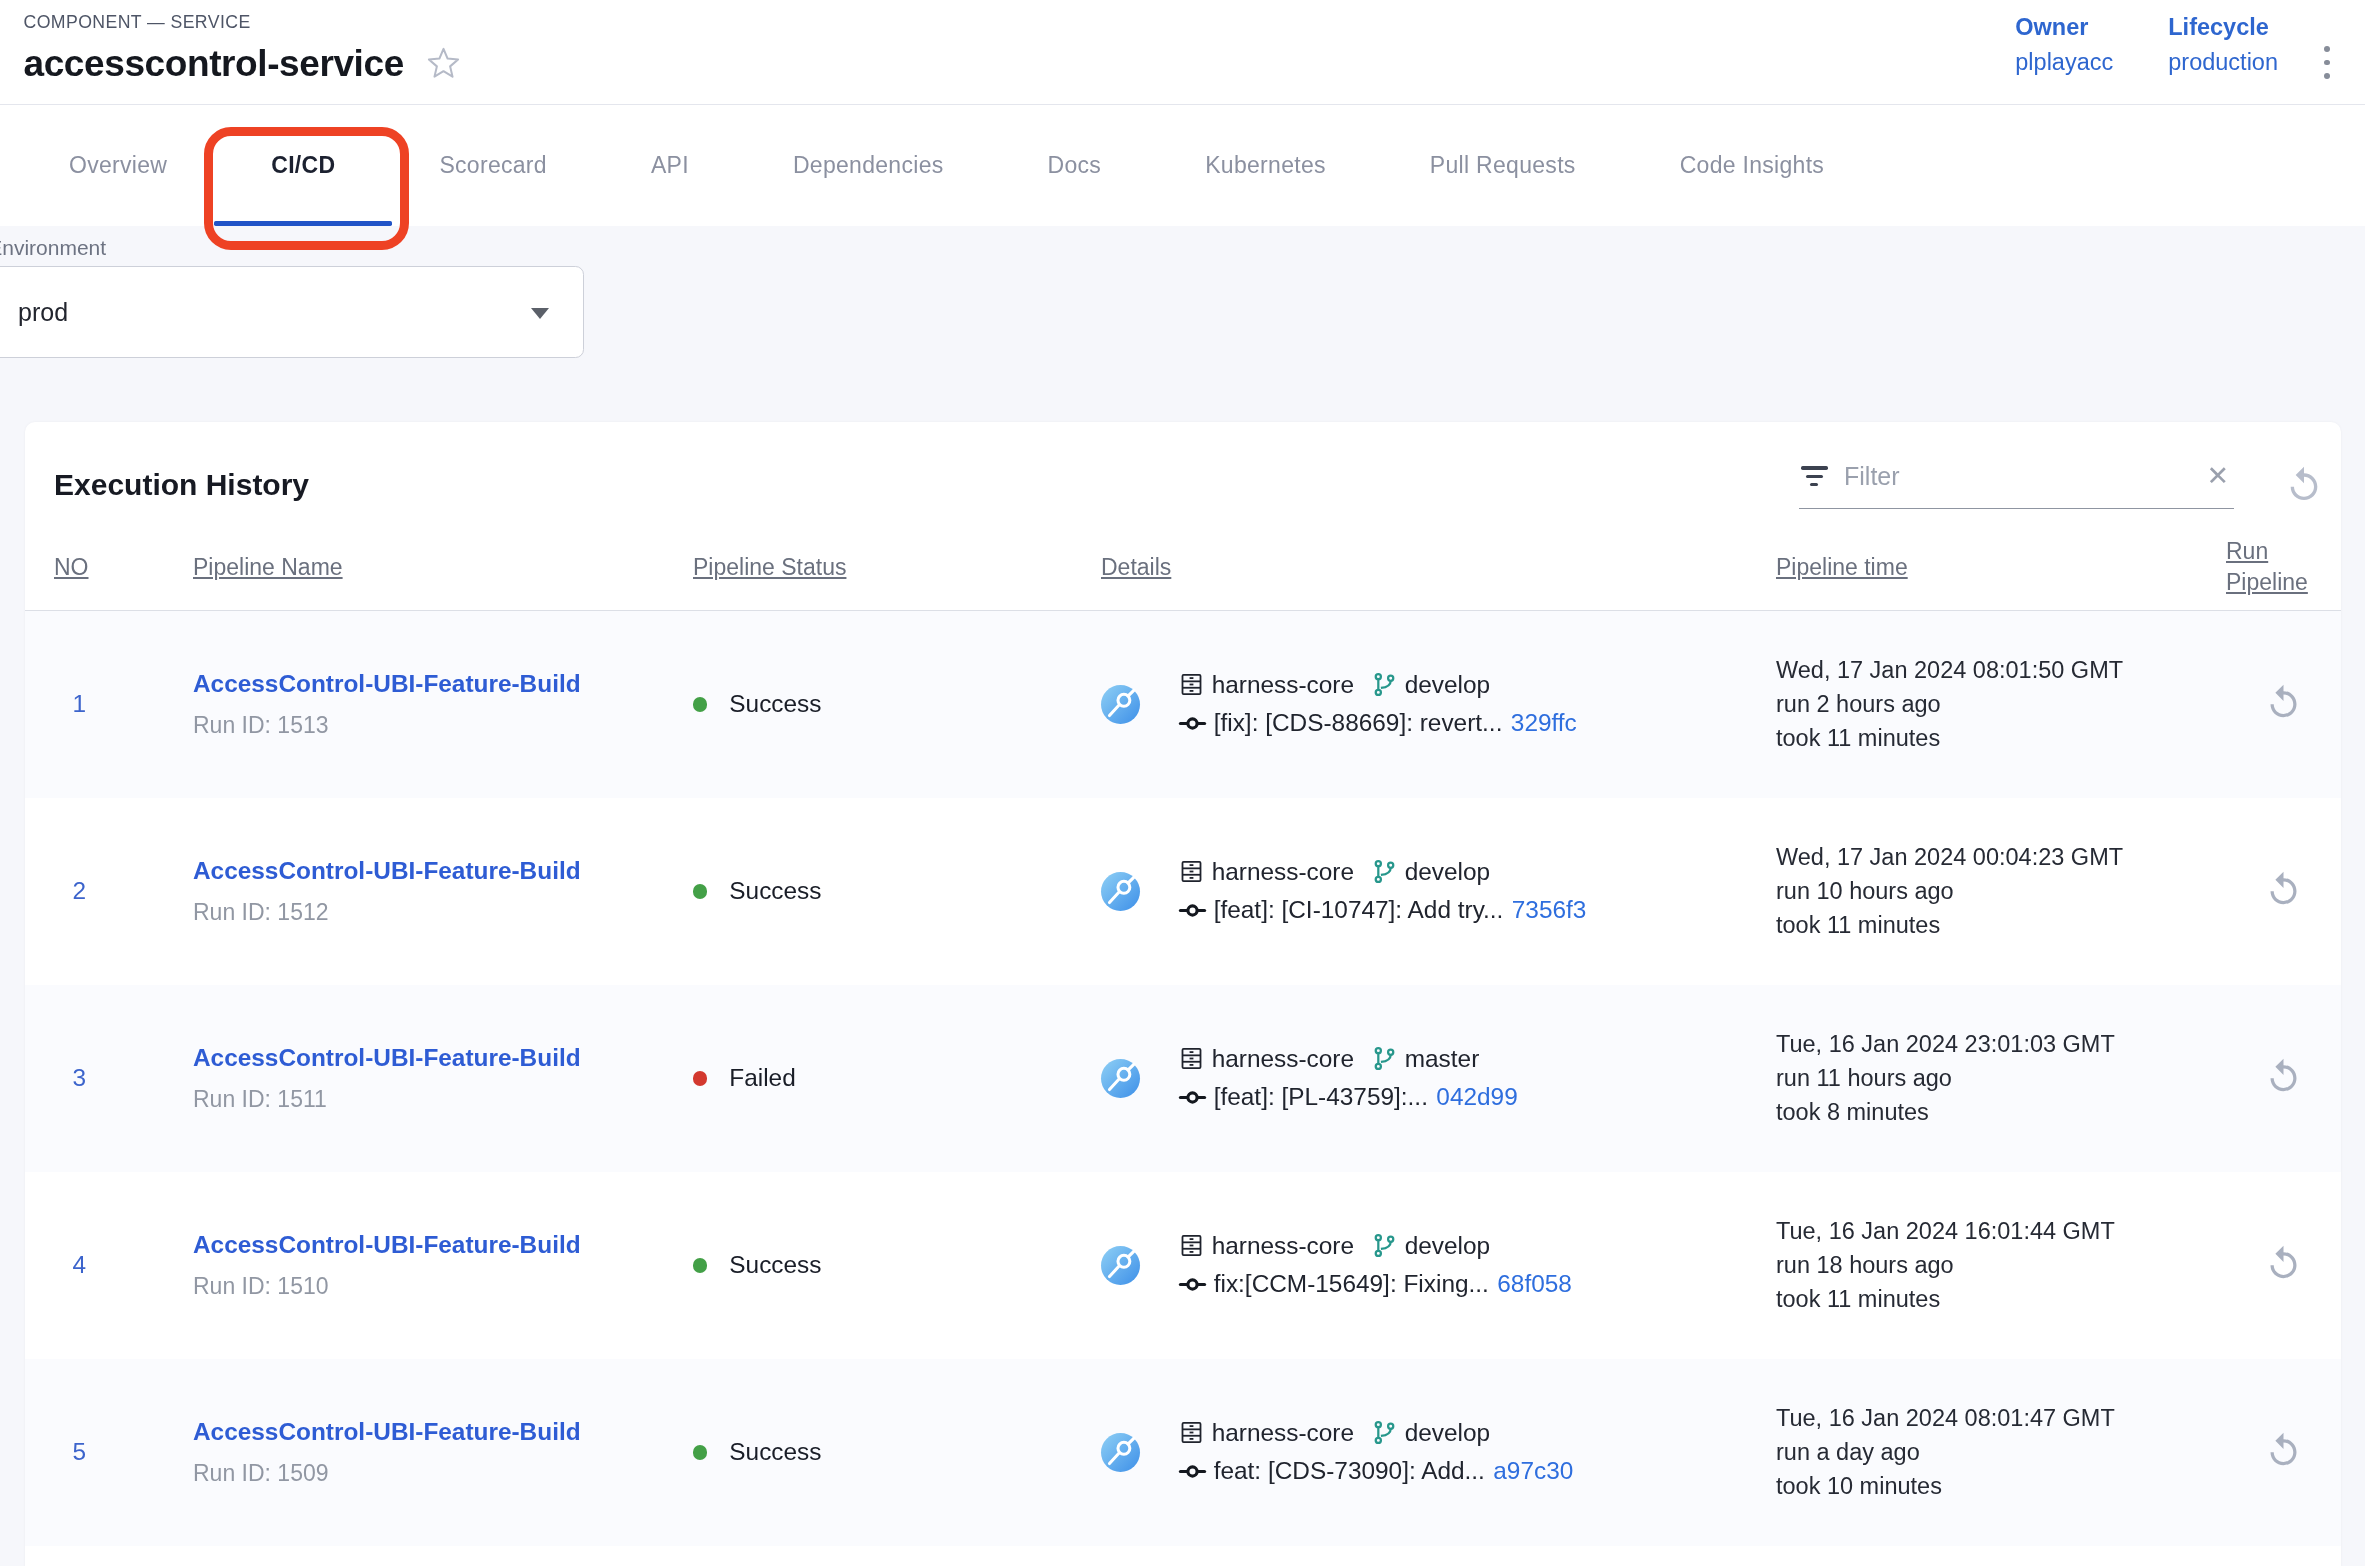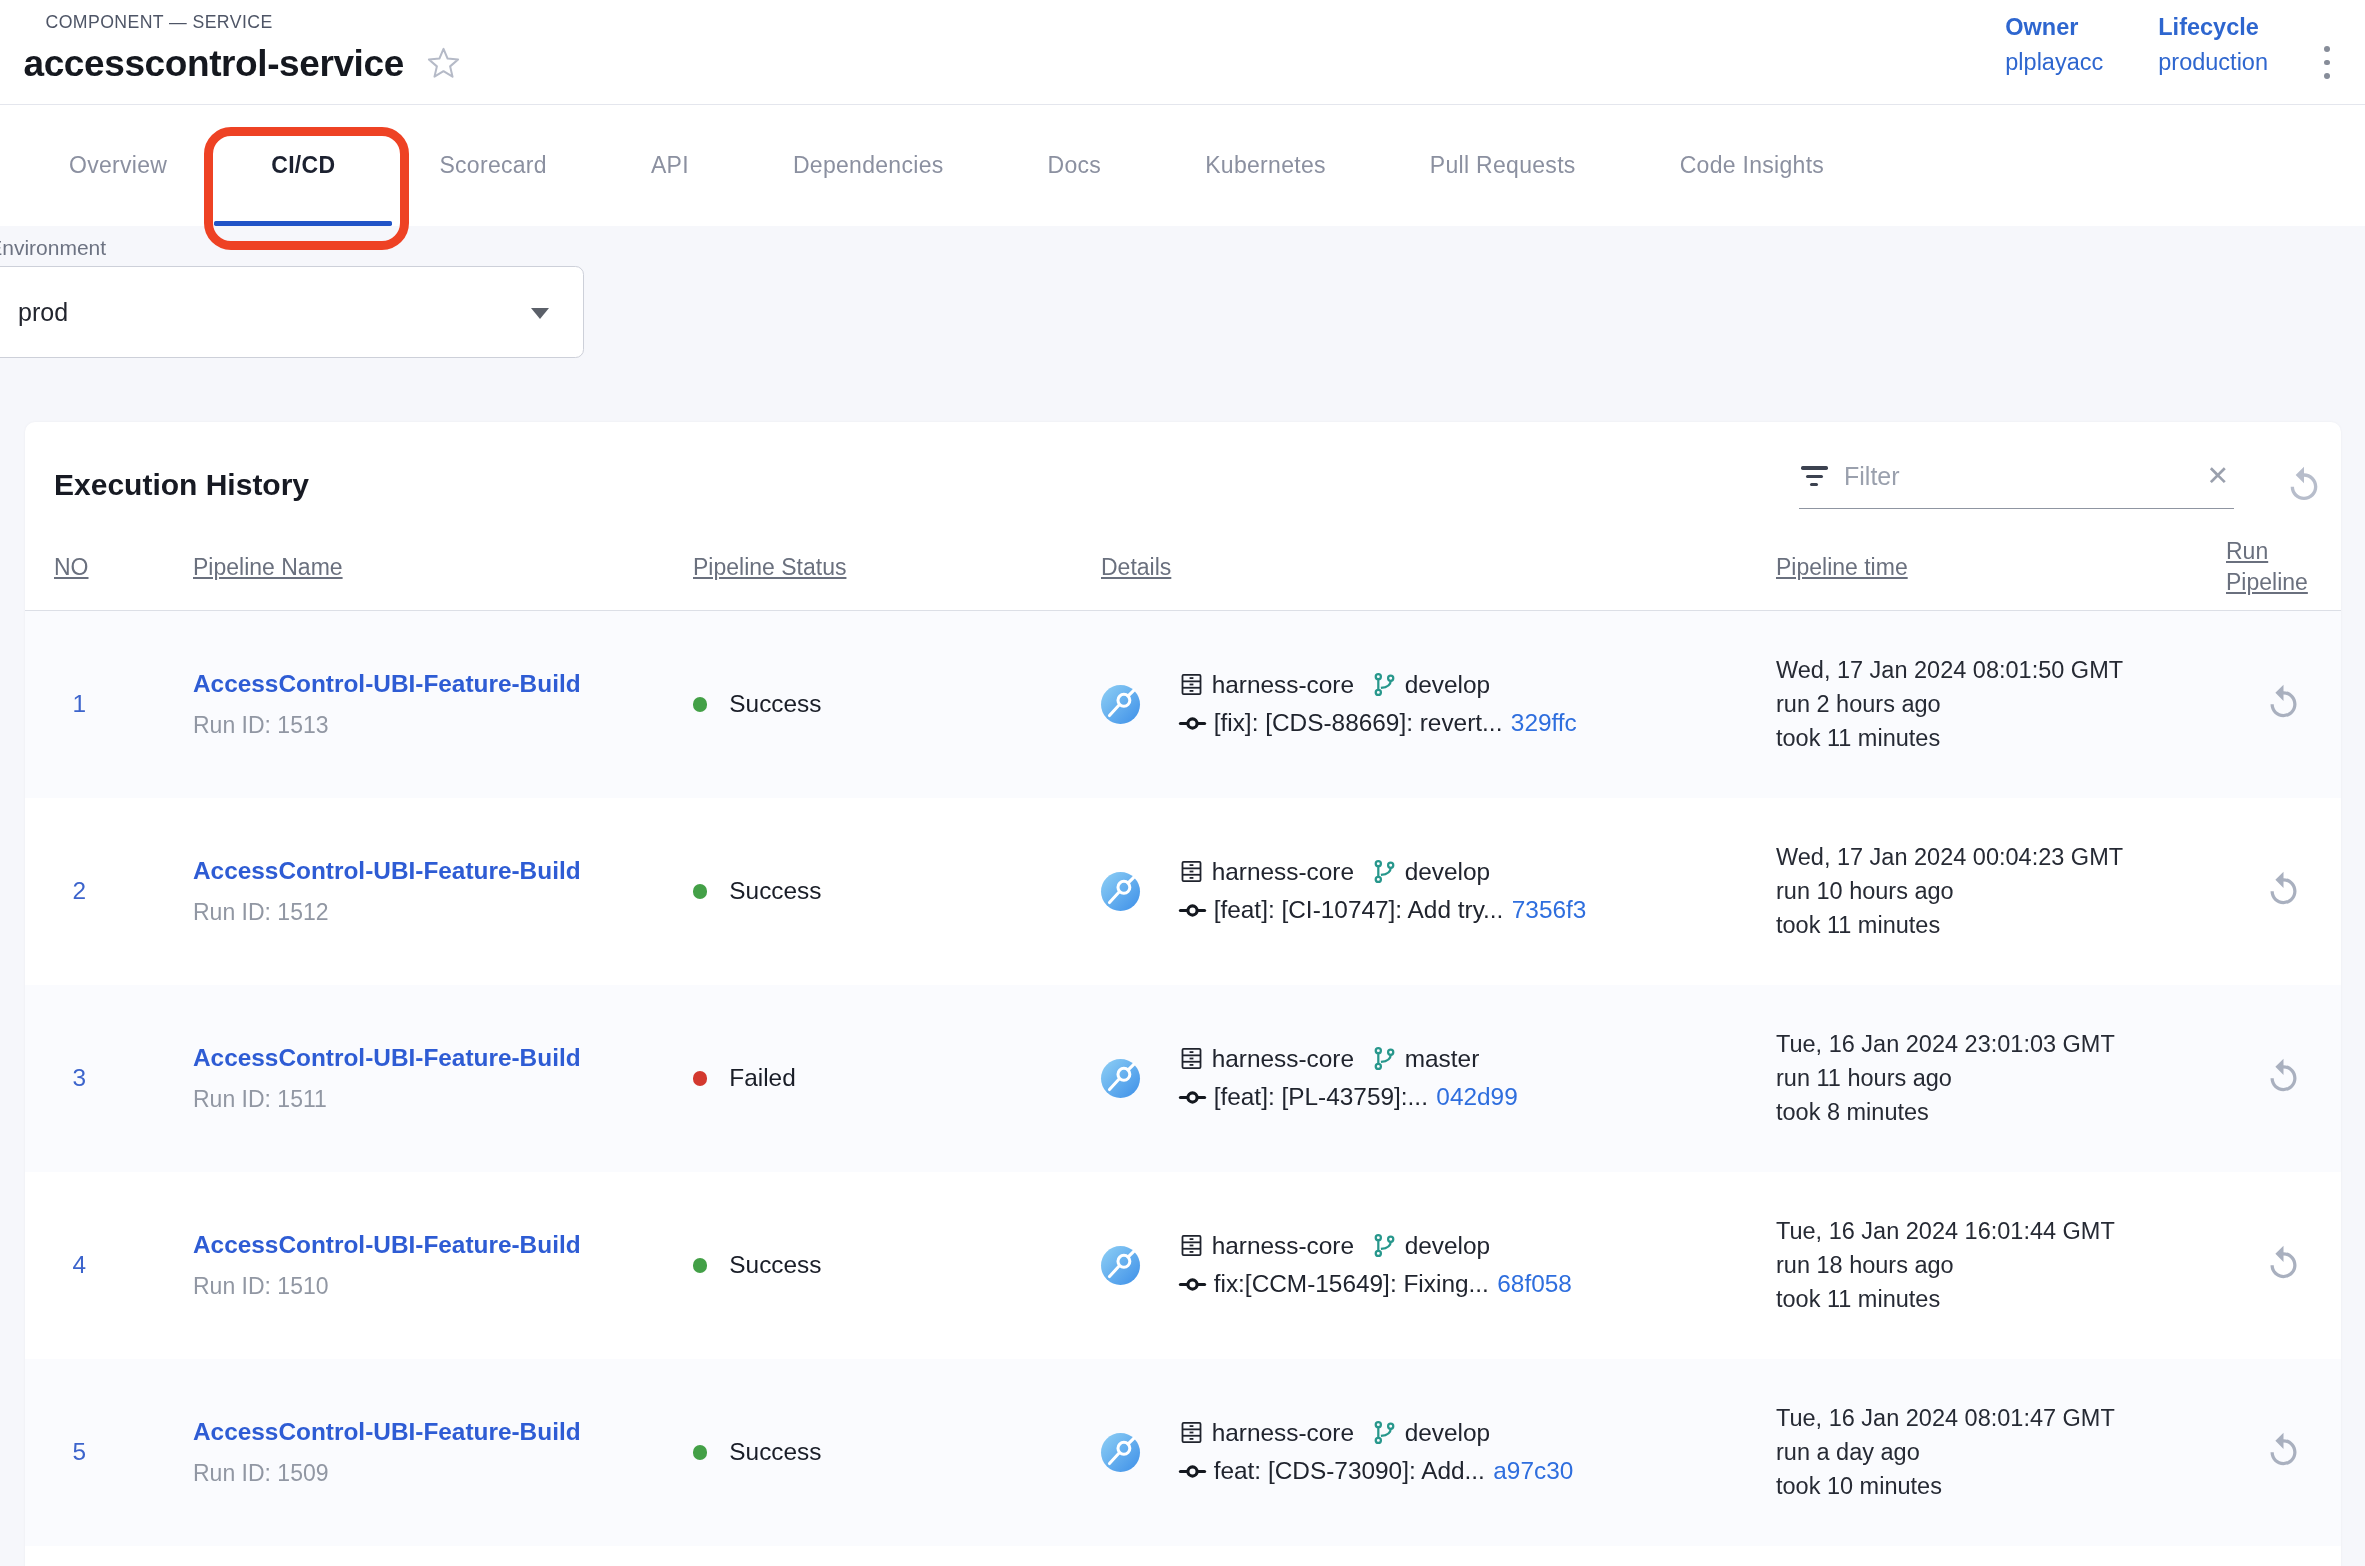--- a/index.html
+++ b/index.html
@@ -1,25 +1,25 @@
 <!DOCTYPE html>
 <html style="font-size:13.5px"><head>
 <meta charset="utf-8">
 <style>
   * { margin:0; padding:0; box-sizing:border-box; }
   html,body { width:2366px; height:1567px; overflow:hidden; }
   body { background:#f6f7fb; font-family:"Liberation Sans", sans-serif; color:#1c202b; position:relative; }
 
   
   .page-header { background:#fff; height:105px; border-bottom:1.7px solid #e4e6ed; position:relative; padding:11.8px 0 0 23.5px; }
-  .kicker { font-size:17.7px; font-weight:500; color:#4e5566; letter-spacing:0.4px;margin-left:22px; }
+  .kicker { font-size:17.7px; font-weight:500; color:#4e5566; letter-spacing:0.4px; }
   .title-row { display:flex; align-items:center; margin-top:10px; }
   .page-title { font-size:37px; font-weight:700; color:#15181f; letter-spacing:-0.4px; }
   .star-btn { margin-left:22px; width:35px; height:35px; background:none; border:none; cursor:pointer; color:#b5bac7; }
-  .meta { position:absolute; top:13.5px; right:98px; display:flex; gap:55px; }
+  .meta { position:absolute; top:13.5px; right:88px; display:flex; gap:55px; }
   .meta-block { display:flex; flex-direction:column; }
   .meta-label { font-size:23.5px; font-weight:700; color:#2e66cf; }
   .meta-value { font-size:23.5px; margin-top:8.4px; color:#2e66cf; }
   .kebab { position:absolute; top:39px; right:22px; width:34px; height:47px; border:none; background:none; cursor:pointer;
            display:flex; flex-direction:column; align-items:center; justify-content:center; gap:7.6px; }
   .kebab i { width:5.9px; height:5.9px; border-radius:50%; background:#878d99; }
 
   
   .tab-bar { background:#fff; height:121px; display:flex; align-items:stretch; padding-left:17px; position:relative; z-index:3; }
   .tab { display:flex; align-items:center; padding:0 52px; font-size:23px; font-weight:500; letter-spacing:0.3px;

